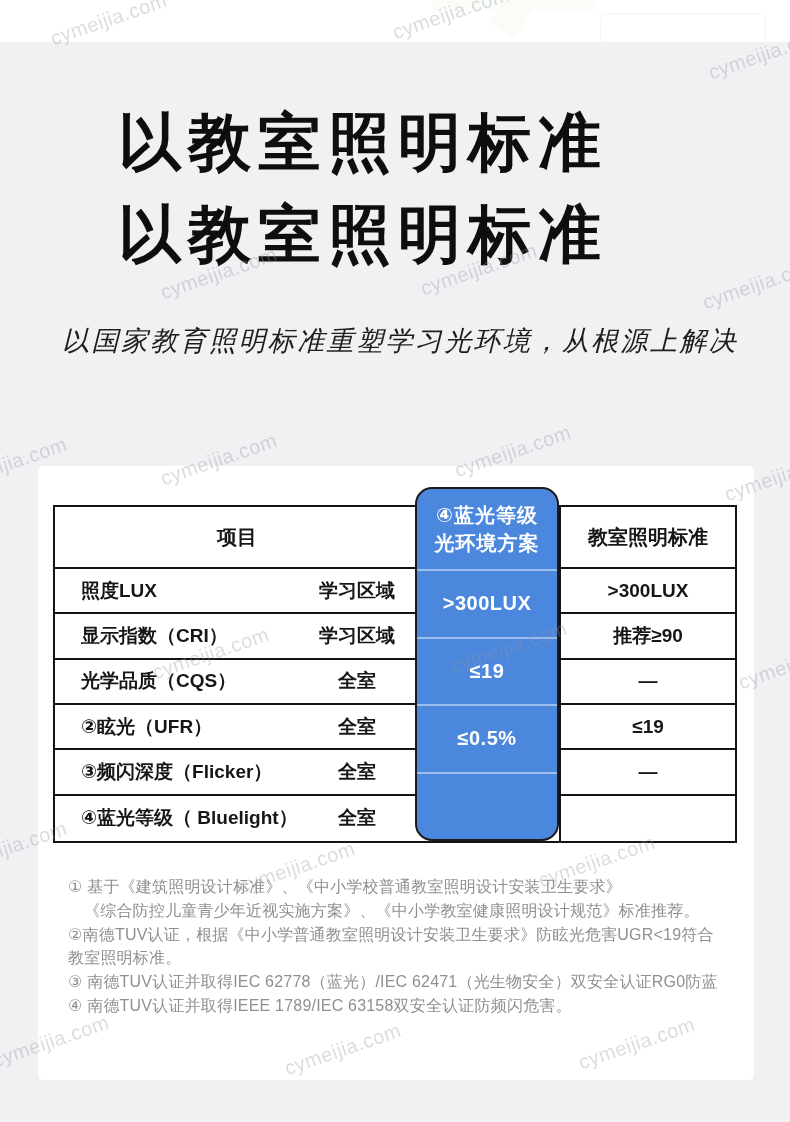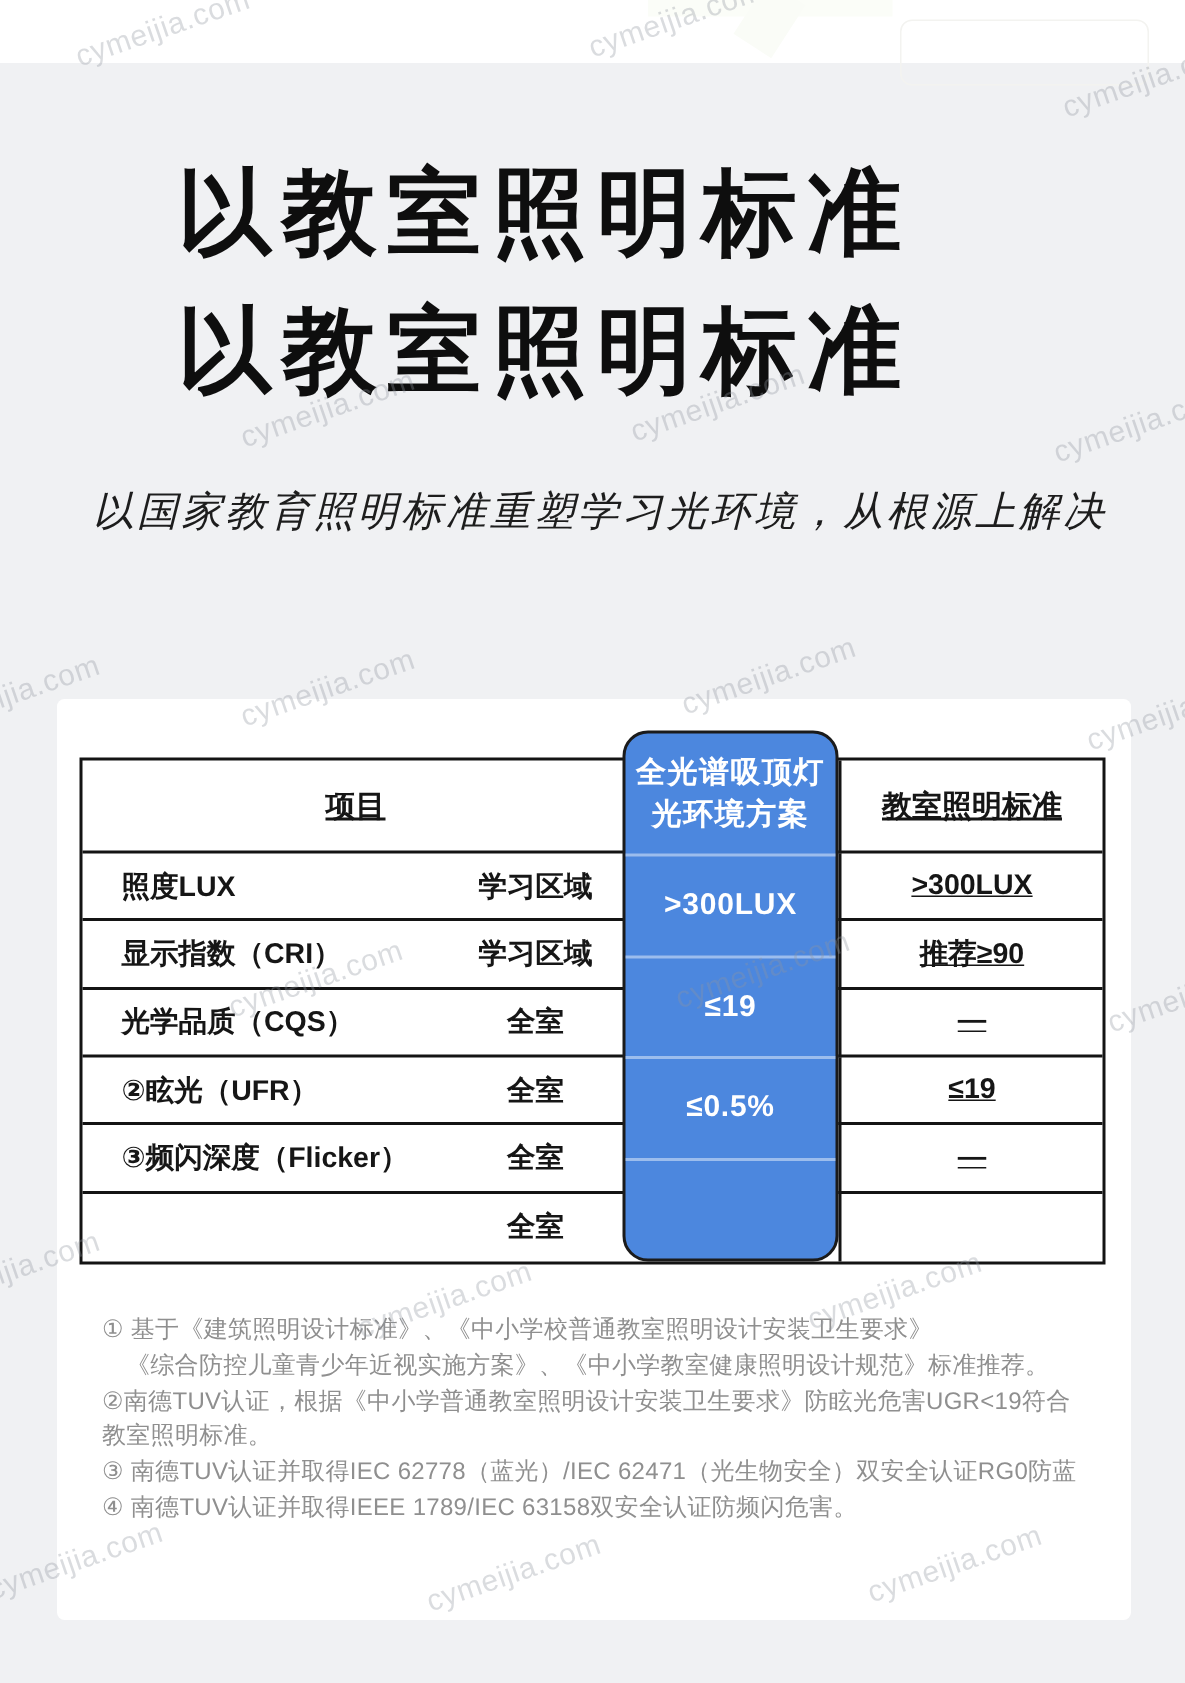--- a/index.html
+++ b/index.html
@@ -32,21 +32,21 @@
   }
   
   .table {
     position:absolute; left:15px; top:39px; width:684px; height:338px;
     display:grid;
     grid-template-columns:364px 140px 176px;
     grid-template-rows:62px repeat(6,1fr);
     border:2px solid #141414;
     color:#161616;
   }
-  .cell { position:relative; display:flex; align-items:center;text-decoration:underline; }
+  .cell { position:relative; display:flex; align-items:center; }
   .c1.rowline, .c2.rowline, .c3.rowline { border-bottom:2px solid #141414; }
   .c3 { border-left:2px solid #141414; justify-content:center; font-size:19px; font-weight:700; }
   .hdr { justify-content:center; font-size:20px; font-weight:700; }
   .item-label { position:absolute; left:26px; top:50%; transform:translateY(-50%); font-size:19px; font-weight:700; white-space:nowrap; }
   .area-label { position:absolute; left:240px; width:124px; top:50%; transform:translateY(-50%); text-align:center; font-size:19px; font-weight:700; }
   
   .pill {
     position:absolute; left:377px; top:21px; width:144px; height:354px;
     background:#4c87de; border:2px solid #1b1b1b; border-radius:17px;
     display:flex; flex-direction:column; color:#ffffff; text-align:center;
@@ -136,29 +136,30 @@
       <div class="cell c3 rowline">≤19</div>
 
       <div class="cell c1 rowline">
         <span class="item-label">③频闪深度（Flicker）</span>
         <span class="area-label">全室</span>
       </div>
       <div class="cell c2 rowline"></div>
       <div class="cell c3 rowline">—</div>
 
       <div class="cell c1">
+        <span class="item-label">④蓝光等级（ Bluelight）</span>
         <span class="area-label">全室</span>
       </div>
       <div class="cell c2"></div>
       <div class="cell c3"></div>
     </div>
 
     <div class="pill">
       <div class="pill-header">
-        <div>全光谱吸顶灯</div>
+        <div>④蓝光等级</div>
         <div>光环境方案</div>
       </div>
       <div class="pill-cell">&gt;300LUX</div>
       <div class="pill-cell">≤19</div>
       <div class="pill-cell">≤0.5%</div>
       <div class="pill-cell"></div>
     </div>
 
     <div class="footnotes">
       <div class="fn-line">① 基于《建筑照明设计标准》、《中小学校普通教室照明设计安装卫生要求》</div>

